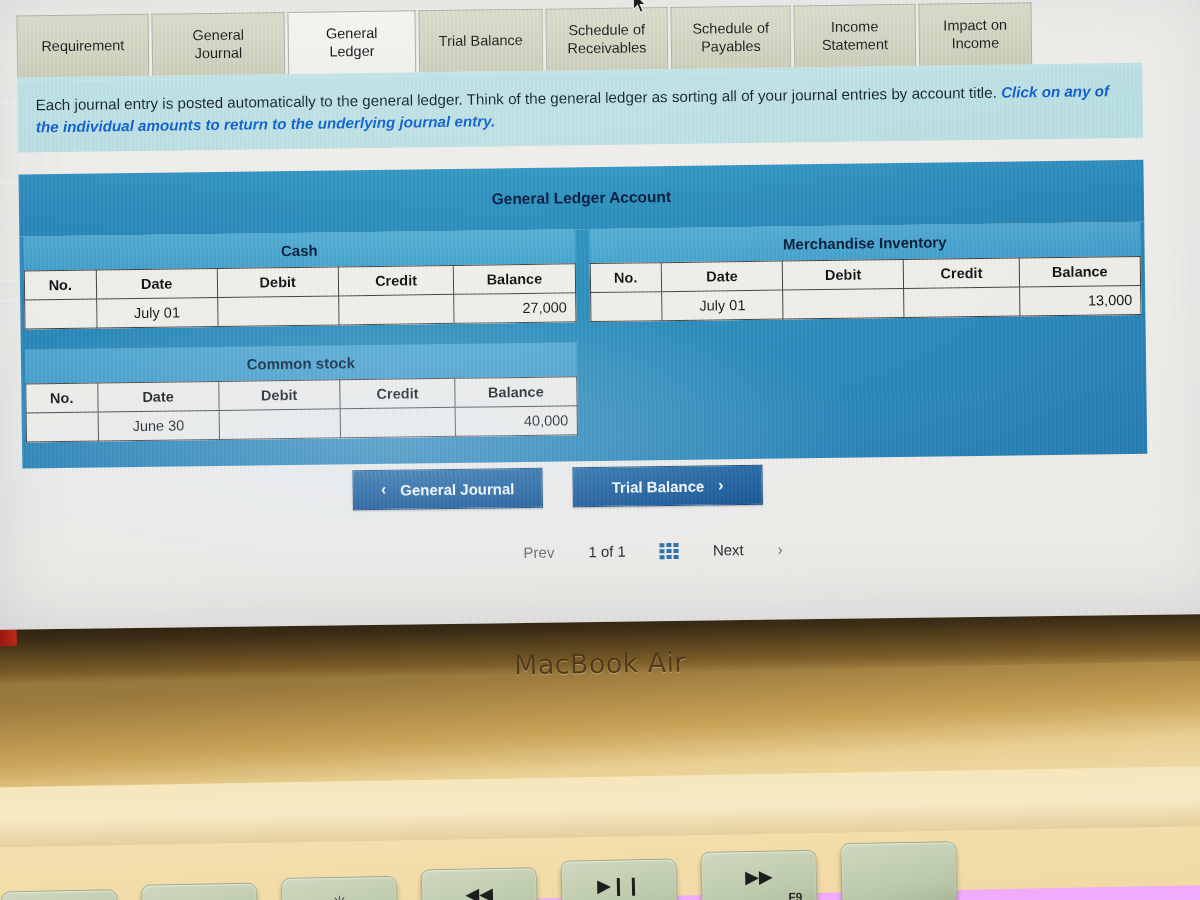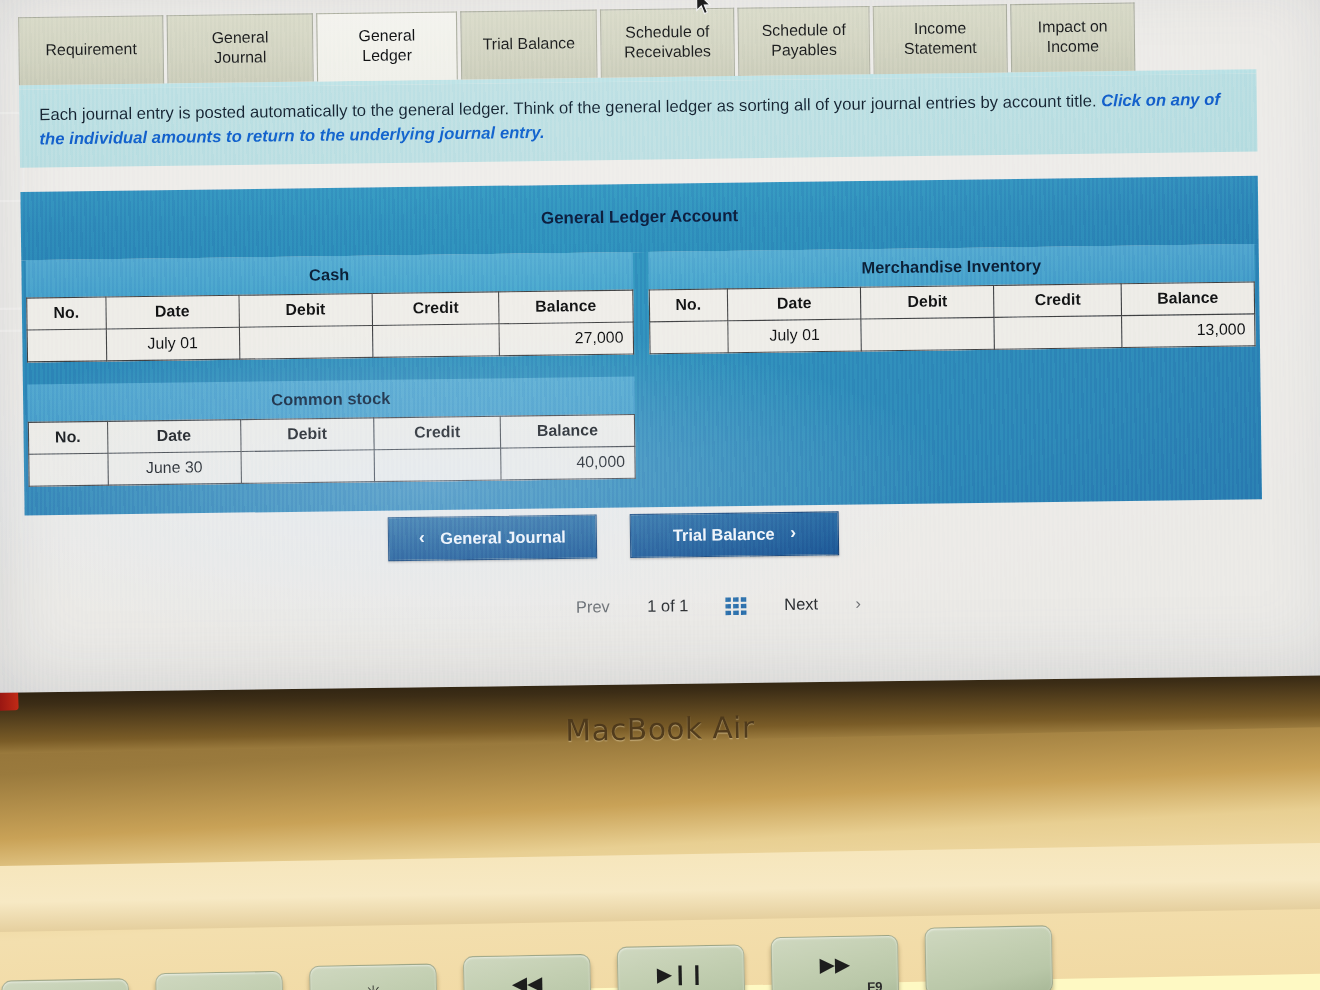--- a/index.html
+++ b/index.html
@@ -8,21 +8,21 @@
     overflow: hidden;
     font-family: "Liberation Sans", sans-serif;
     background: #2b2b2b;
   }
 
   
   #scene {
     position: relative;
     width: 1200px; height: 900px;
     overflow: hidden;
-    background: #fef9c3;
+    background: #f0abfc;
     padding-left: 43px;
   }
 
   
   .deck {
     position: absolute; left: -40px; top: 610px;
     width: 1290px; height: 300px;
     background: linear-gradient(178deg, #8a6a33 0%, #9a7a3d 28%, #c9a257 45%, #e8cf92 56%, #f3dfae 72%, #f1d9a3 100%);
     transform: rotate(-1.15deg);
     transform-origin: 0 0;

